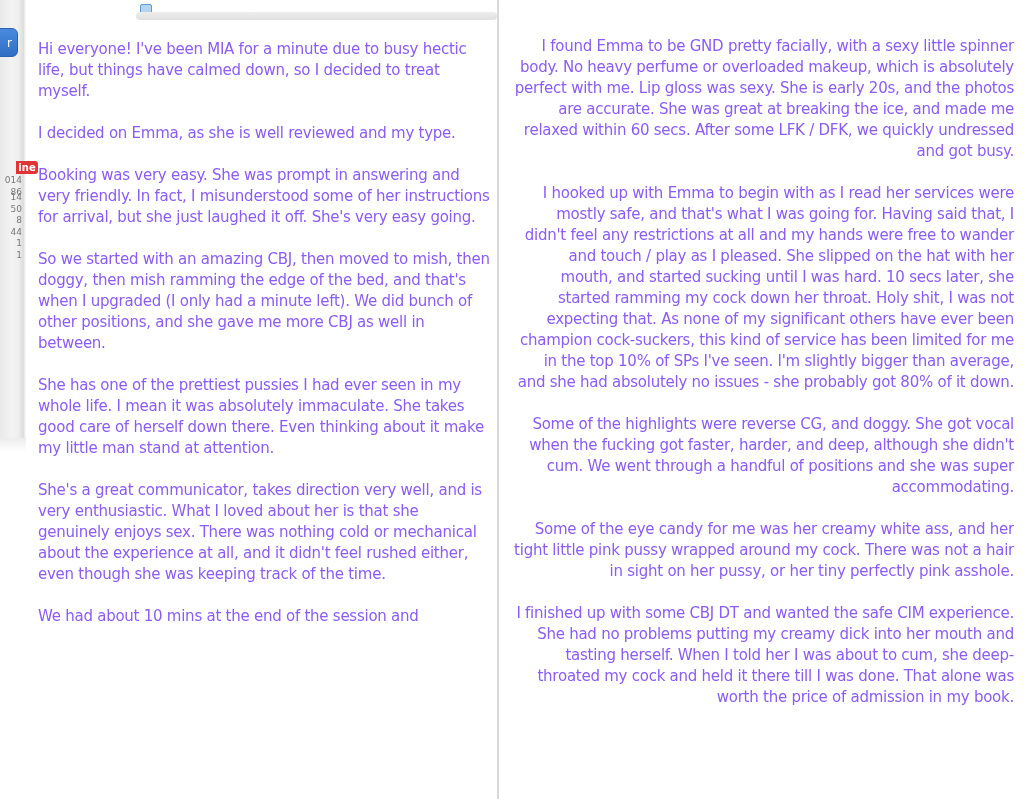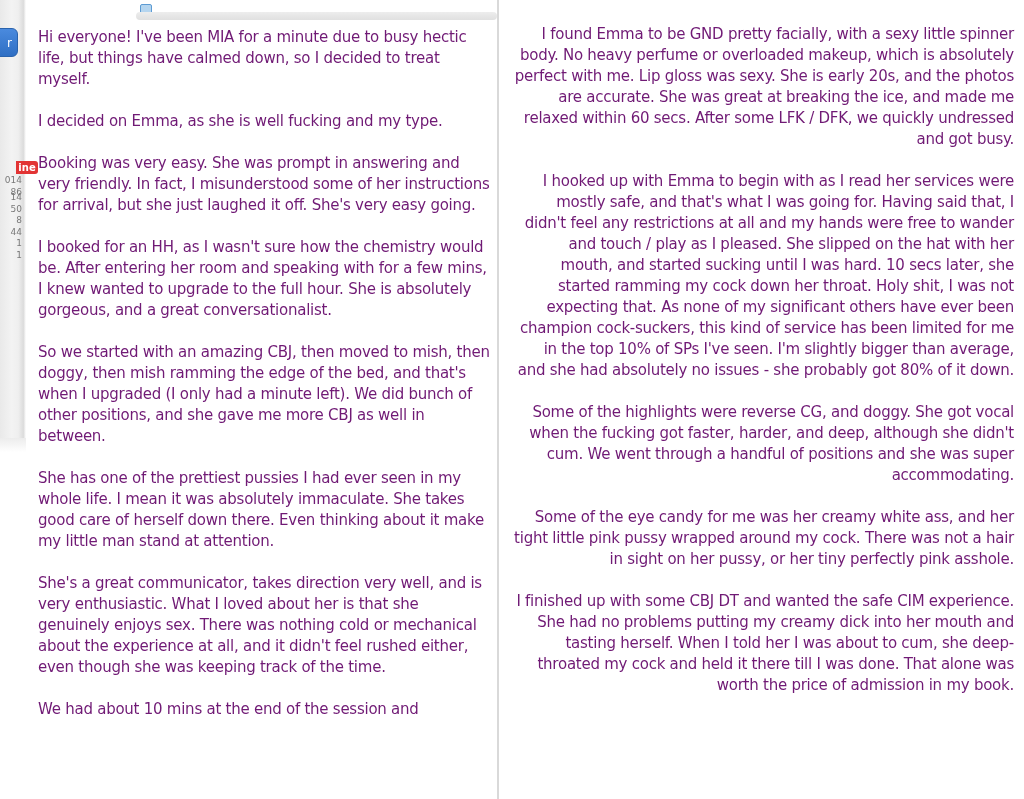--- a/index.html
+++ b/index.html
@@ -55,22 +55,22 @@
   }
 
   
   .divider {
     position:absolute; left:497px; top:0; width:2px; height:799px;
     background:#d9d9d9;
   }
 
   
   .col {
-    position:absolute; color:#701a75;
-    font-size:15px; line-height:21px; letter-spacing:-0.25px;
+    position:absolute; color:#8b5cf6;
+    font-size:15px; line-height:21px; letter-spacing:-0.25px;margin-top:12px;
   }
   .col p { margin:0 0 21px 0; }
   .col-left  { left:38px;  top:27px; width:452px; }
   .col-right { left:514px; top:24px; width:500px;text-align:right; }
 </style>
 </head>
 <body>
 
 <div class="sidebar-strip">
   <div class="side-button">
@@ -91,23 +91,22 @@
       <div>1</div>
       <div>1</div>
     </div>
 </div>
 
 <div class="collapse-icon"></div>
 <div class="top-bar"></div>
 
 <div class="col col-left">
     <p>Hi everyone! I've been MIA for a minute due to busy hectic life, but things have calmed down, so I decided to treat myself.</p>
-    <p>I decided on Emma, as she is well fucking and my type.</p>
+    <p>I decided on Emma, as she is well reviewed and my type.</p>
     <p>Booking was very easy. She was prompt in answering and very friendly. In fact, I misunderstood some of her instructions for arrival, but she just laughed it off. She's very easy going.</p>
-    <p>I booked for an HH, as I wasn't sure how the chemistry would be. After entering her room and speaking with for a few mins, I knew wanted to upgrade to the full hour. She is absolutely gorgeous, and a great conversationalist.</p>
     <p>So we started with an amazing CBJ, then moved to mish, then doggy, then mish ramming the edge of the bed, and that's when I upgraded (I only had a minute left). We did bunch of other positions, and she gave me more CBJ as well in between.</p>
     <p>She has one of the prettiest pussies I had ever seen in my whole life. I mean it was absolutely immaculate. She takes good care of herself down there. Even thinking about it make my little man stand at attention.</p>
     <p>She's a great communicator, takes direction very well, and is very enthusiastic. What I loved about her is that she genuinely enjoys sex. There was nothing cold or mechanical about the experience at all, and it didn't feel rushed either, even though she was keeping track of the time.</p>
     <p>We had about 10 mins at the end of the session and</p>
   </div>
 
 <div class="divider"></div>
 
 <div class="col col-right">
     <p>I found Emma to be GND pretty facially, with a sexy little spinner body. No heavy perfume or overloaded makeup, which is absolutely perfect with me. Lip gloss was sexy. She is early 20s, and the photos are accurate. She was great at breaking the ice, and made me relaxed within 60 secs. After some LFK / DFK, we quickly undressed and got busy.</p>

